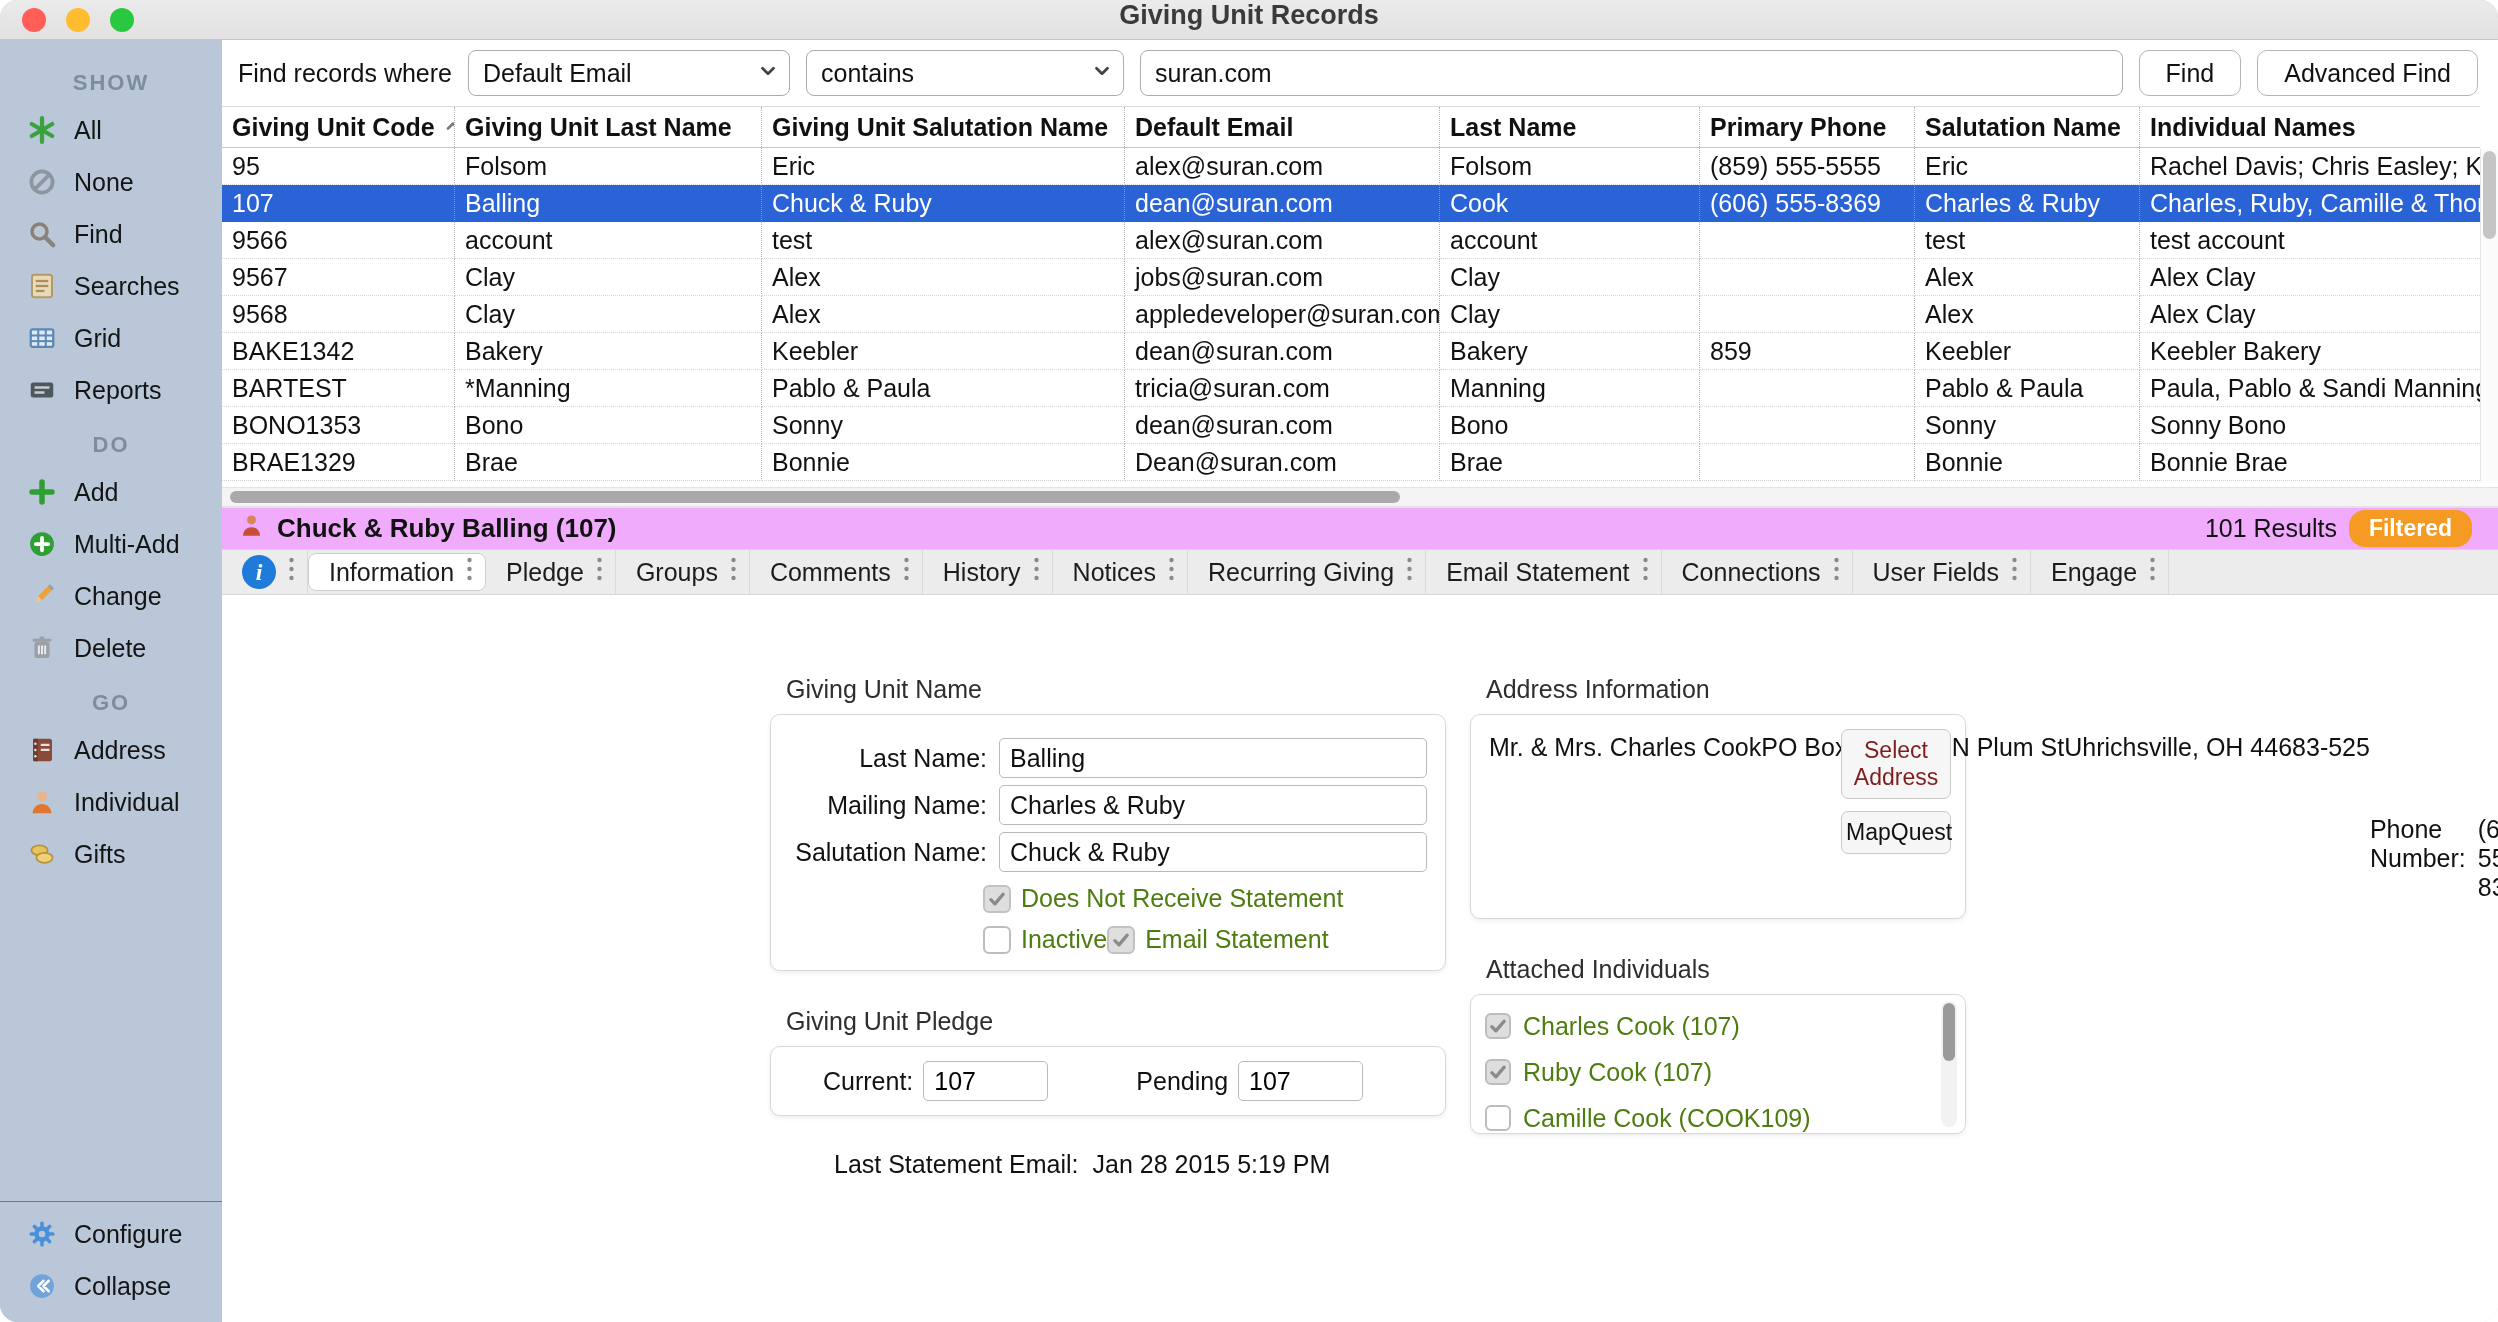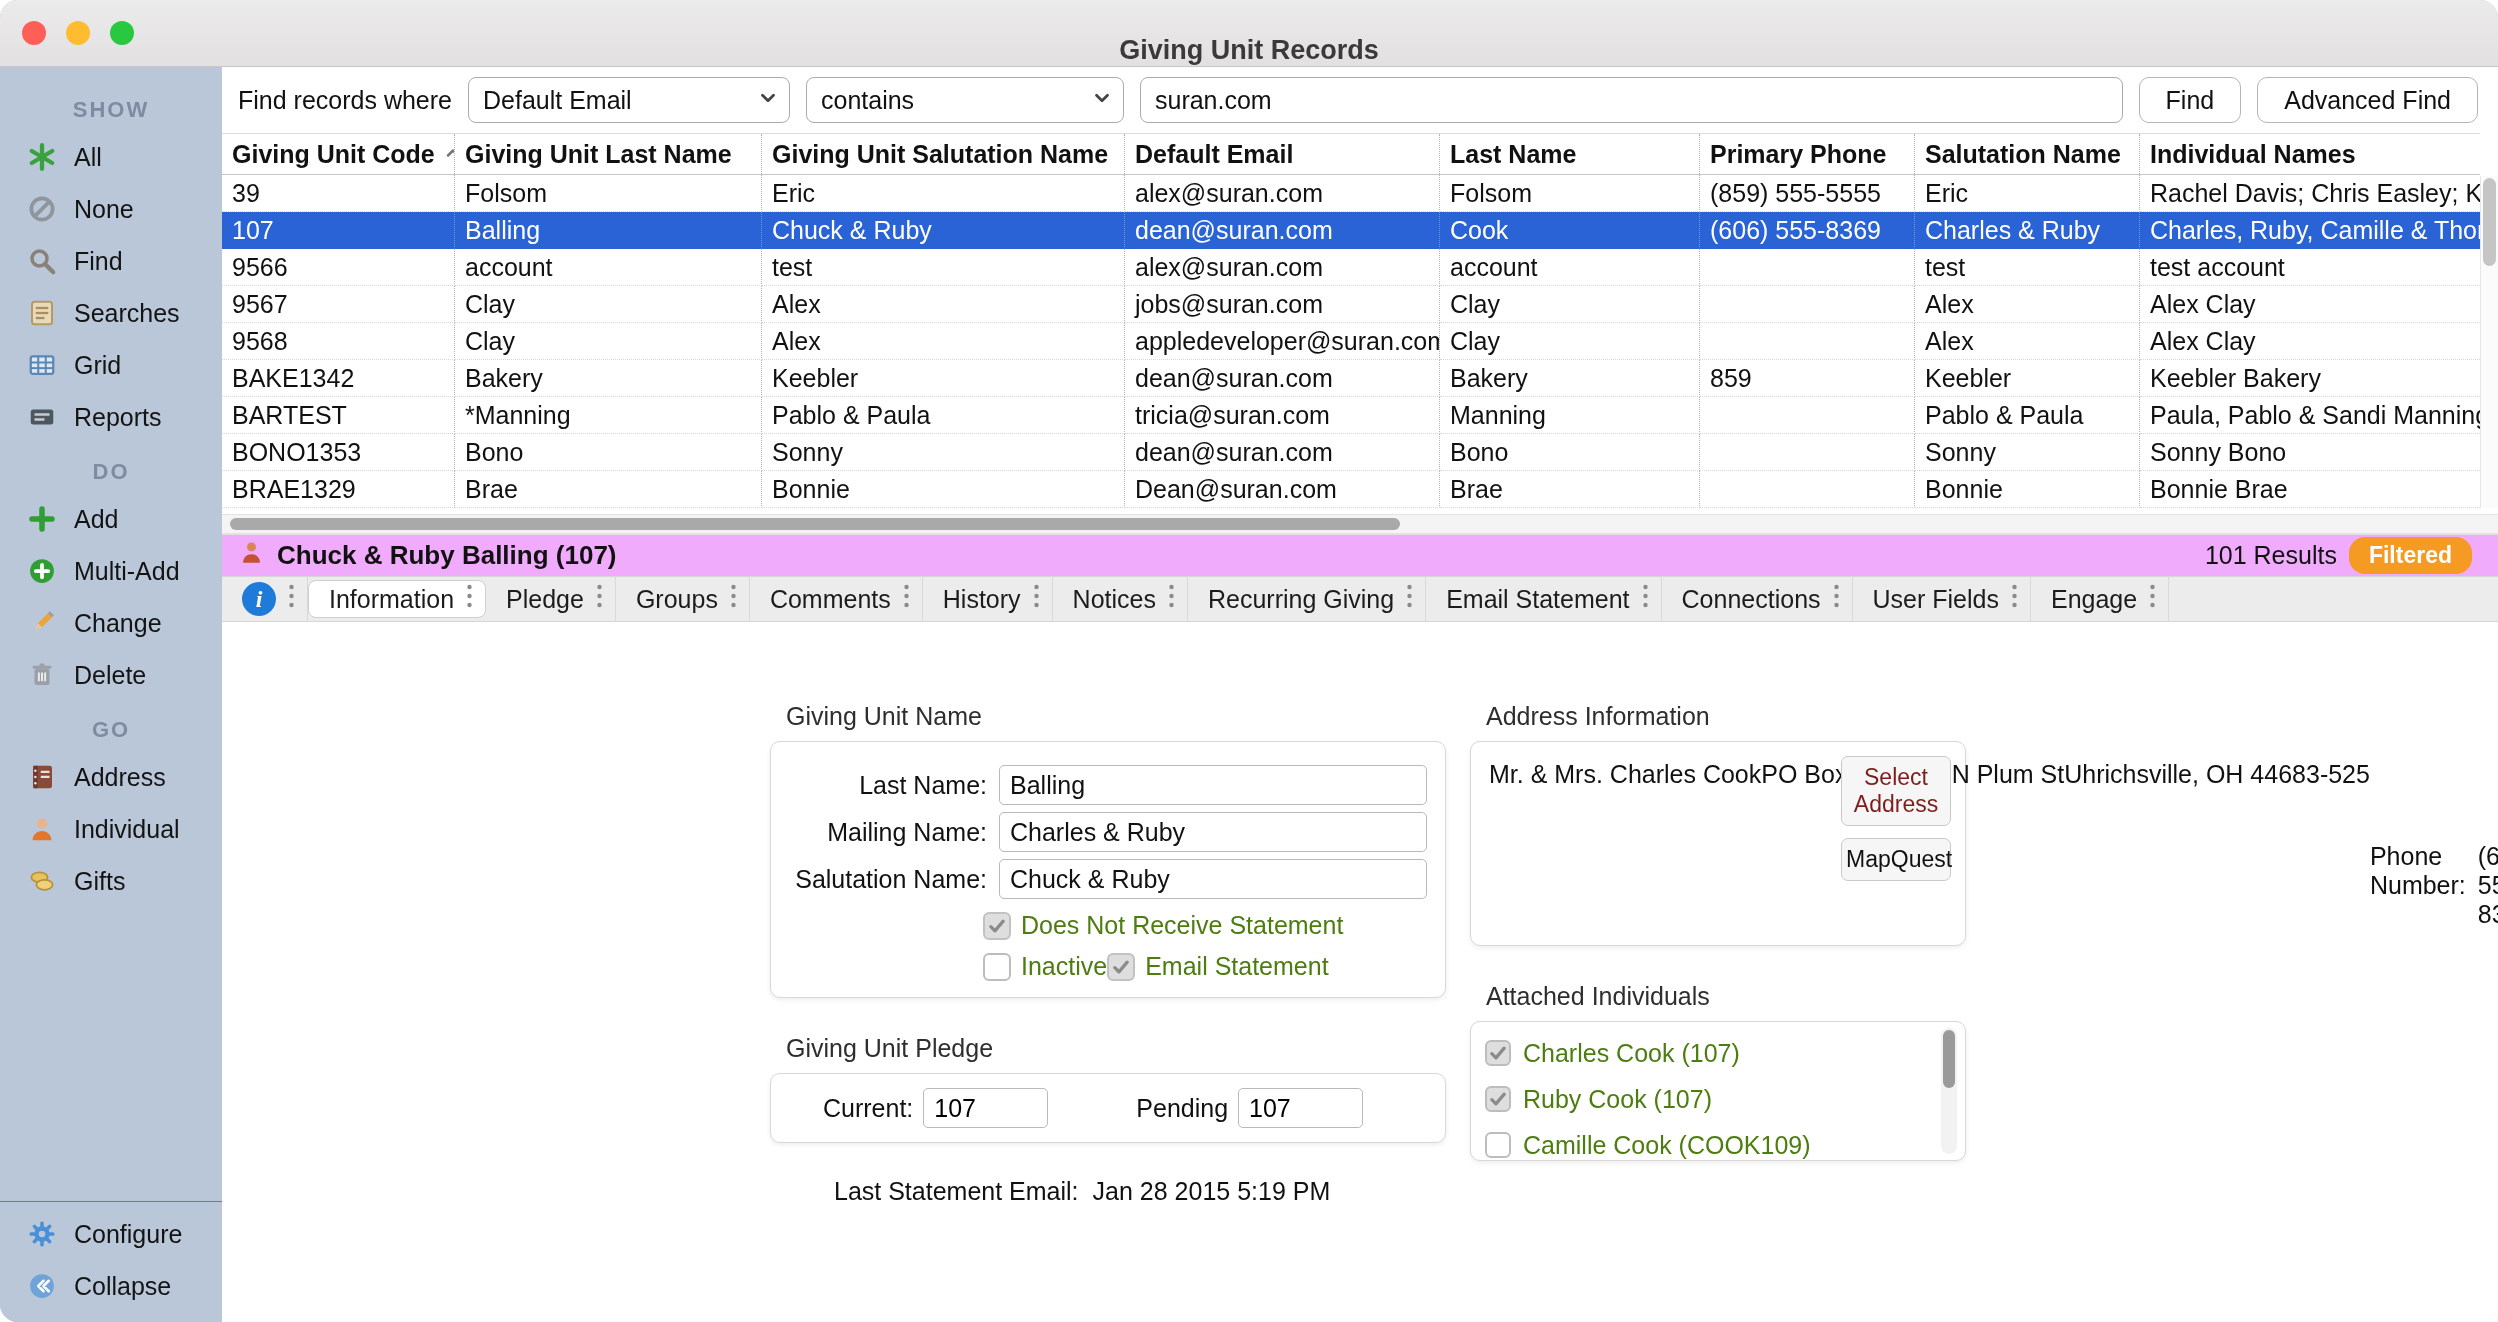--- a/index.html
+++ b/index.html
@@ -1,21 +1,21 @@
 <!DOCTYPE html>
 <html style="--selection-blue: #2a63d5; --filtered-badge-orange: #f59a23; --info-blue: #1f7bd9; --sidebar-bg: #b9c7d9;"><head>
 <meta charset="utf-8">
 <style>
   * { box-sizing: border-box; margin: 0; padding: 0; }
   html,body { width:2498px; height:1322px; background:#fff; }
   body { font-family:"Liberation Sans","DejaVu Sans",sans-serif; font-size:25px; color:#111; overflow:hidden; }
   .window { width:2498px; height:1322px; display:flex; flex-direction:column; border-radius:18px; overflow:hidden; box-shadow:0 0 0 1px #c2c2c2 inset; }
 
   
-  .titlebar { height:67px; background:linear-gradient(#ecebec,#e2e0e1); border-bottom:1px solid #c8c6c7; position:relative; display:flex; align-items:flex-end; justify-content:center; flex:0 0 auto; }
+  .titlebar { height:40px; background:linear-gradient(#ecebec,#e2e0e1); border-bottom:1px solid #c8c6c7; position:relative; display:flex; align-items:flex-start; justify-content:center; flex:0 0 auto; }
   .traffic { position:absolute; left:22px; top:0; height:100%; display:flex; align-items:center; gap:20px; }
   .light { width:24px; height:24px; border-radius:50%; display:inline-block; }
   .light.red { background:#ff5f57; } .light.yellow { background:#febc2e; } .light.green { background:#28c840; }
   .wtitle { font-weight:bold; font-size:27px; color:#3a3a3a; }
 
   
   .main { flex:1; display:flex; min-height:0; }
   .sidebar { width:222px; flex:0 0 222px; background:var(--sidebar-bg,#b9c7d9); display:flex; flex-direction:column; padding-top:14px; }
   .section-label { text-align:center; font-weight:bold; font-size:22px; letter-spacing:2px; color:#7e8ba1; margin:16px 0 8px; }
   .side-item { height:52px; display:flex; align-items:center; gap:16px; padding-left:26px; cursor:default; }
@@ -342,21 +342,21 @@
             </div>
             <div class="th">
               <span>Salutation Name</span>
             </div>
             <div class="th">
               <span>Individual Names</span>
             </div>
           </div>
         <div class="tbody" id="tbody">
             <div class="tr cols">
-              <div class="td">39</div>
+              <div class="td">95</div>
               <div class="td">Folsom</div>
               <div class="td">Eric</div>
               <div class="td">alex@suran.com</div>
               <div class="td">Folsom</div>
               <div class="td">(859) 555-5555</div>
               <div class="td">Eric</div>
               <div class="td">Rachel Davis; Chris Easley; Ke</div>
             </div>
             <div class="tr cols selected">
               <div class="td">107</div>

